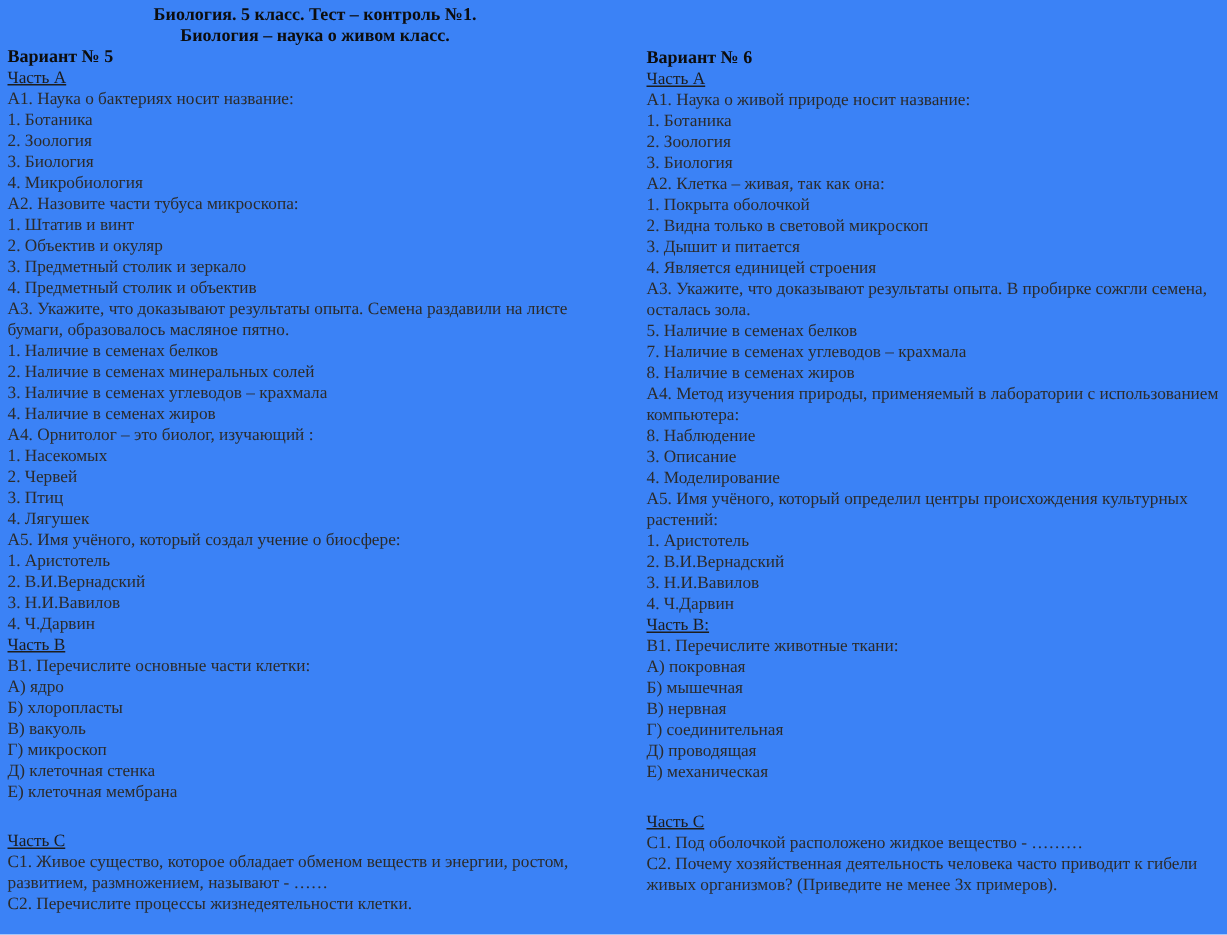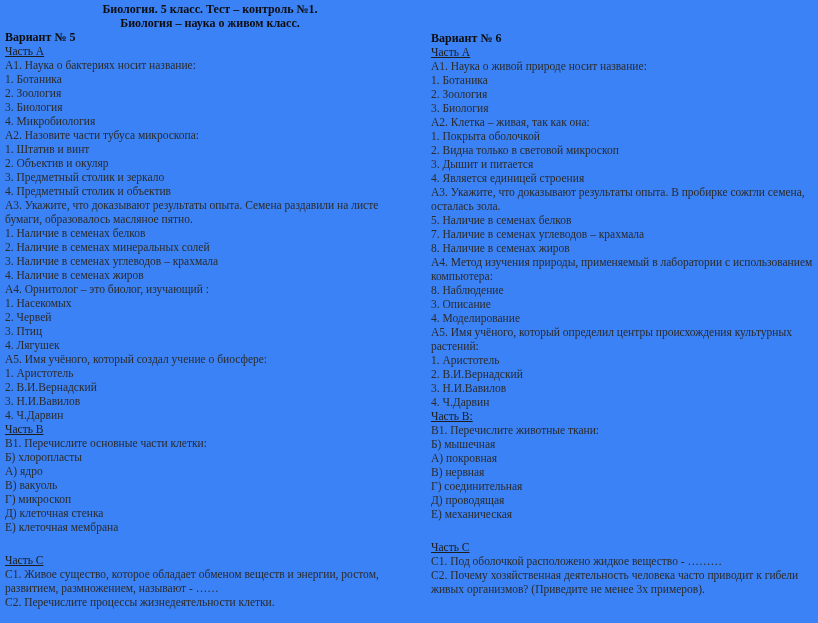--- a/index.html
+++ b/index.html
@@ -90,22 +90,22 @@
         <div class="line option"><span>2. Червей</span></div>
         <div class="line option"><span>3. Птиц</span></div>
         <div class="line option"><span>4. Лягушек</span></div>
         <div class="line question"><span>А5. Имя учёного, который создал учение о биосфере:</span></div>
         <div class="line option"><span>1. Аристотель</span></div>
         <div class="line option"><span>2. В.И.Вернадский</span></div>
         <div class="line option"><span>3. Н.И.Вавилов</span></div>
         <div class="line option"><span>4. Ч.Дарвин</span></div>
         <div class="line part-heading"><span>Часть В</span></div>
         <div class="line question"><span>В1. Перечислите основные части клетки:</span></div>
+        <div class="line option"><span>А) ядро</span></div>
         <div class="line option"><span>Б) хлоропласты</span></div>
-        <div class="line option"><span>А) ядро</span></div>
         <div class="line option"><span>В) вакуоль</span></div>
         <div class="line option"><span>Г) микроскоп</span></div>
         <div class="line option"><span>Д) клеточная стенка</span></div>
         <div class="line option"><span>Е) клеточная мембрана</span></div>
         <div class="line spacer"></div>
         <div class="line part-heading"><span>Часть С</span></div>
         <div class="line question"><span>С1. Живое существо, которое обладает обменом веществ и энергии, ростом, развитием, размножением, называют - ……</span></div>
         <div class="line question"><span>С2. Перечислите процессы жизнедеятельности клетки.</span></div>
       </div>
   </div>
@@ -130,22 +130,22 @@
         <div class="line option"><span>8. Наблюдение</span></div>
         <div class="line option"><span>3. Описание</span></div>
         <div class="line option"><span>4. Моделирование</span></div>
         <div class="line question"><span>А5. Имя учёного, который определил центры происхождения культурных растений:</span></div>
         <div class="line option"><span>1. Аристотель</span></div>
         <div class="line option"><span>2. В.И.Вернадский</span></div>
         <div class="line option"><span>3. Н.И.Вавилов</span></div>
         <div class="line option"><span>4. Ч.Дарвин</span></div>
         <div class="line part-heading"><span>Часть В:</span></div>
         <div class="line question"><span>В1. Перечислите животные ткани:</span></div>
+        <div class="line option"><span>А) покровная</span></div>
         <div class="line option"><span>Б) мышечная</span></div>
-        <div class="line option"><span>А) покровная</span></div>
         <div class="line option"><span>В) нервная</span></div>
         <div class="line option"><span>Г) соединительная</span></div>
         <div class="line option"><span>Д) проводящая</span></div>
         <div class="line option"><span>Е) механическая</span></div>
         <div class="line spacer"></div>
         <div class="line part-heading"><span>Часть С</span></div>
         <div class="line question"><span>С1. Под оболочкой расположено жидкое вещество - ………</span></div>
         <div class="line question"><span>С2. Почему хозяйственная деятельность человека часто приводит к гибели живых организмов? (Приведите не менее 3х примеров).</span></div>
       </div>
   </div>

